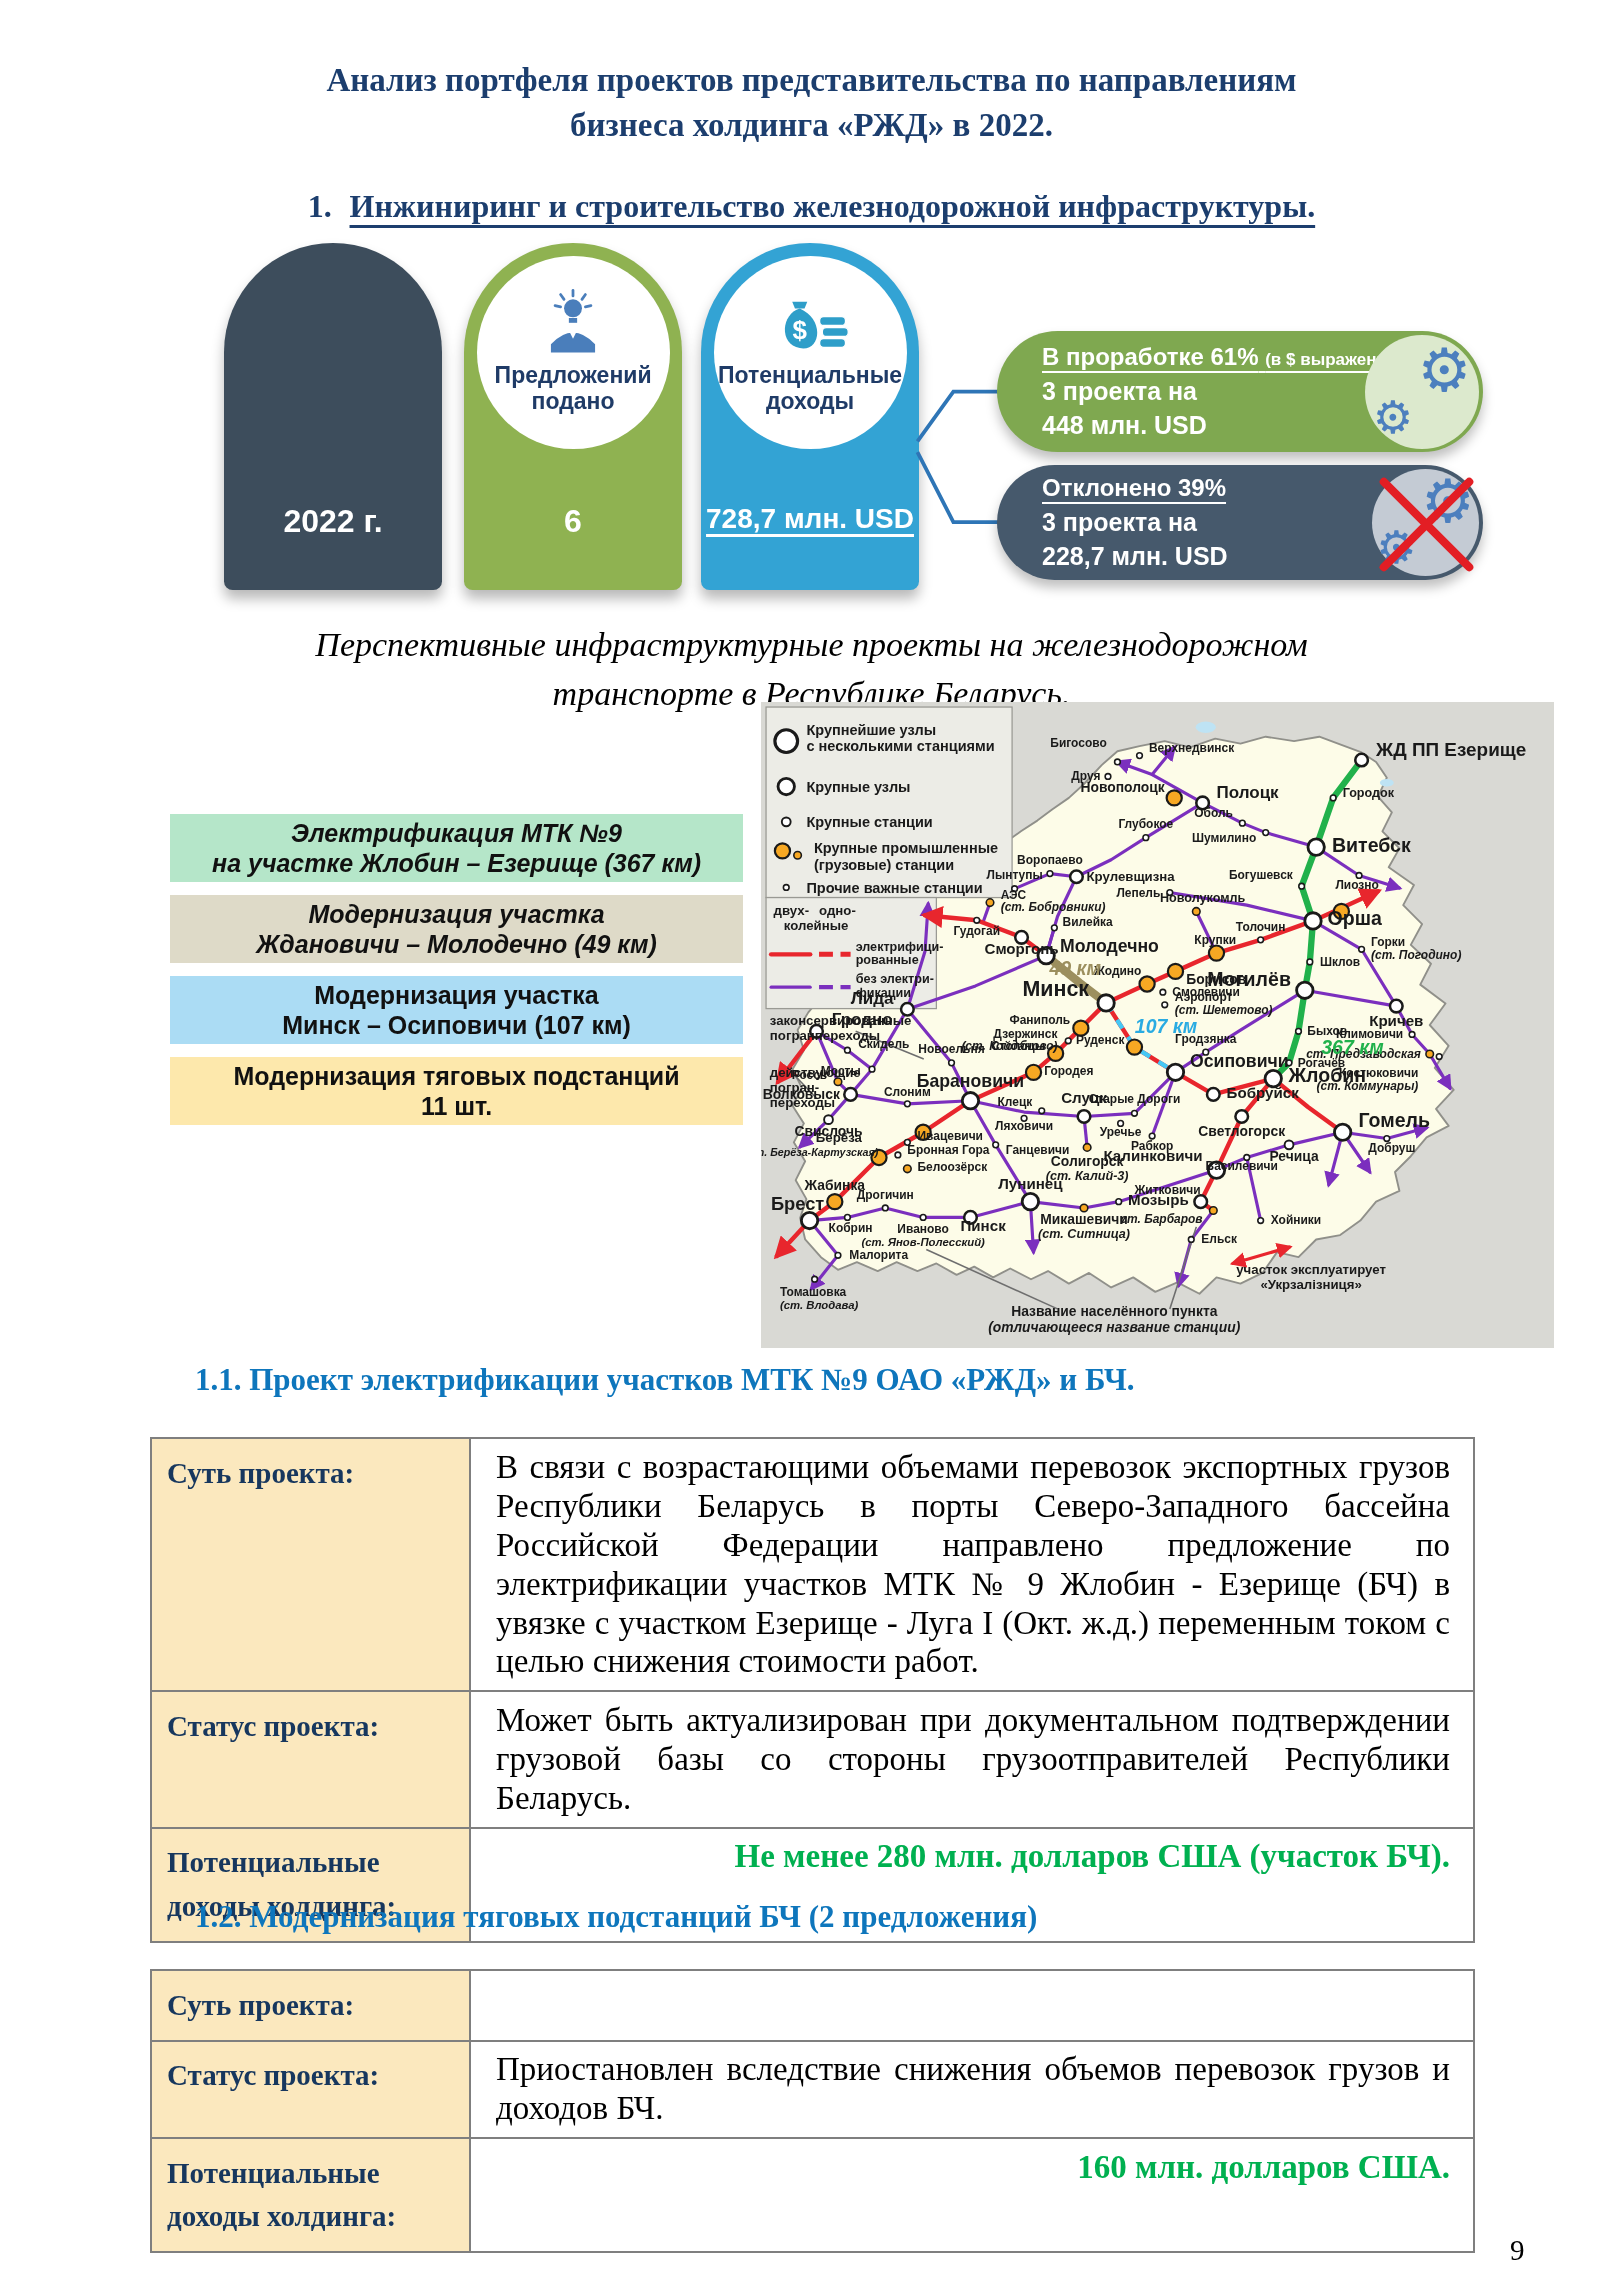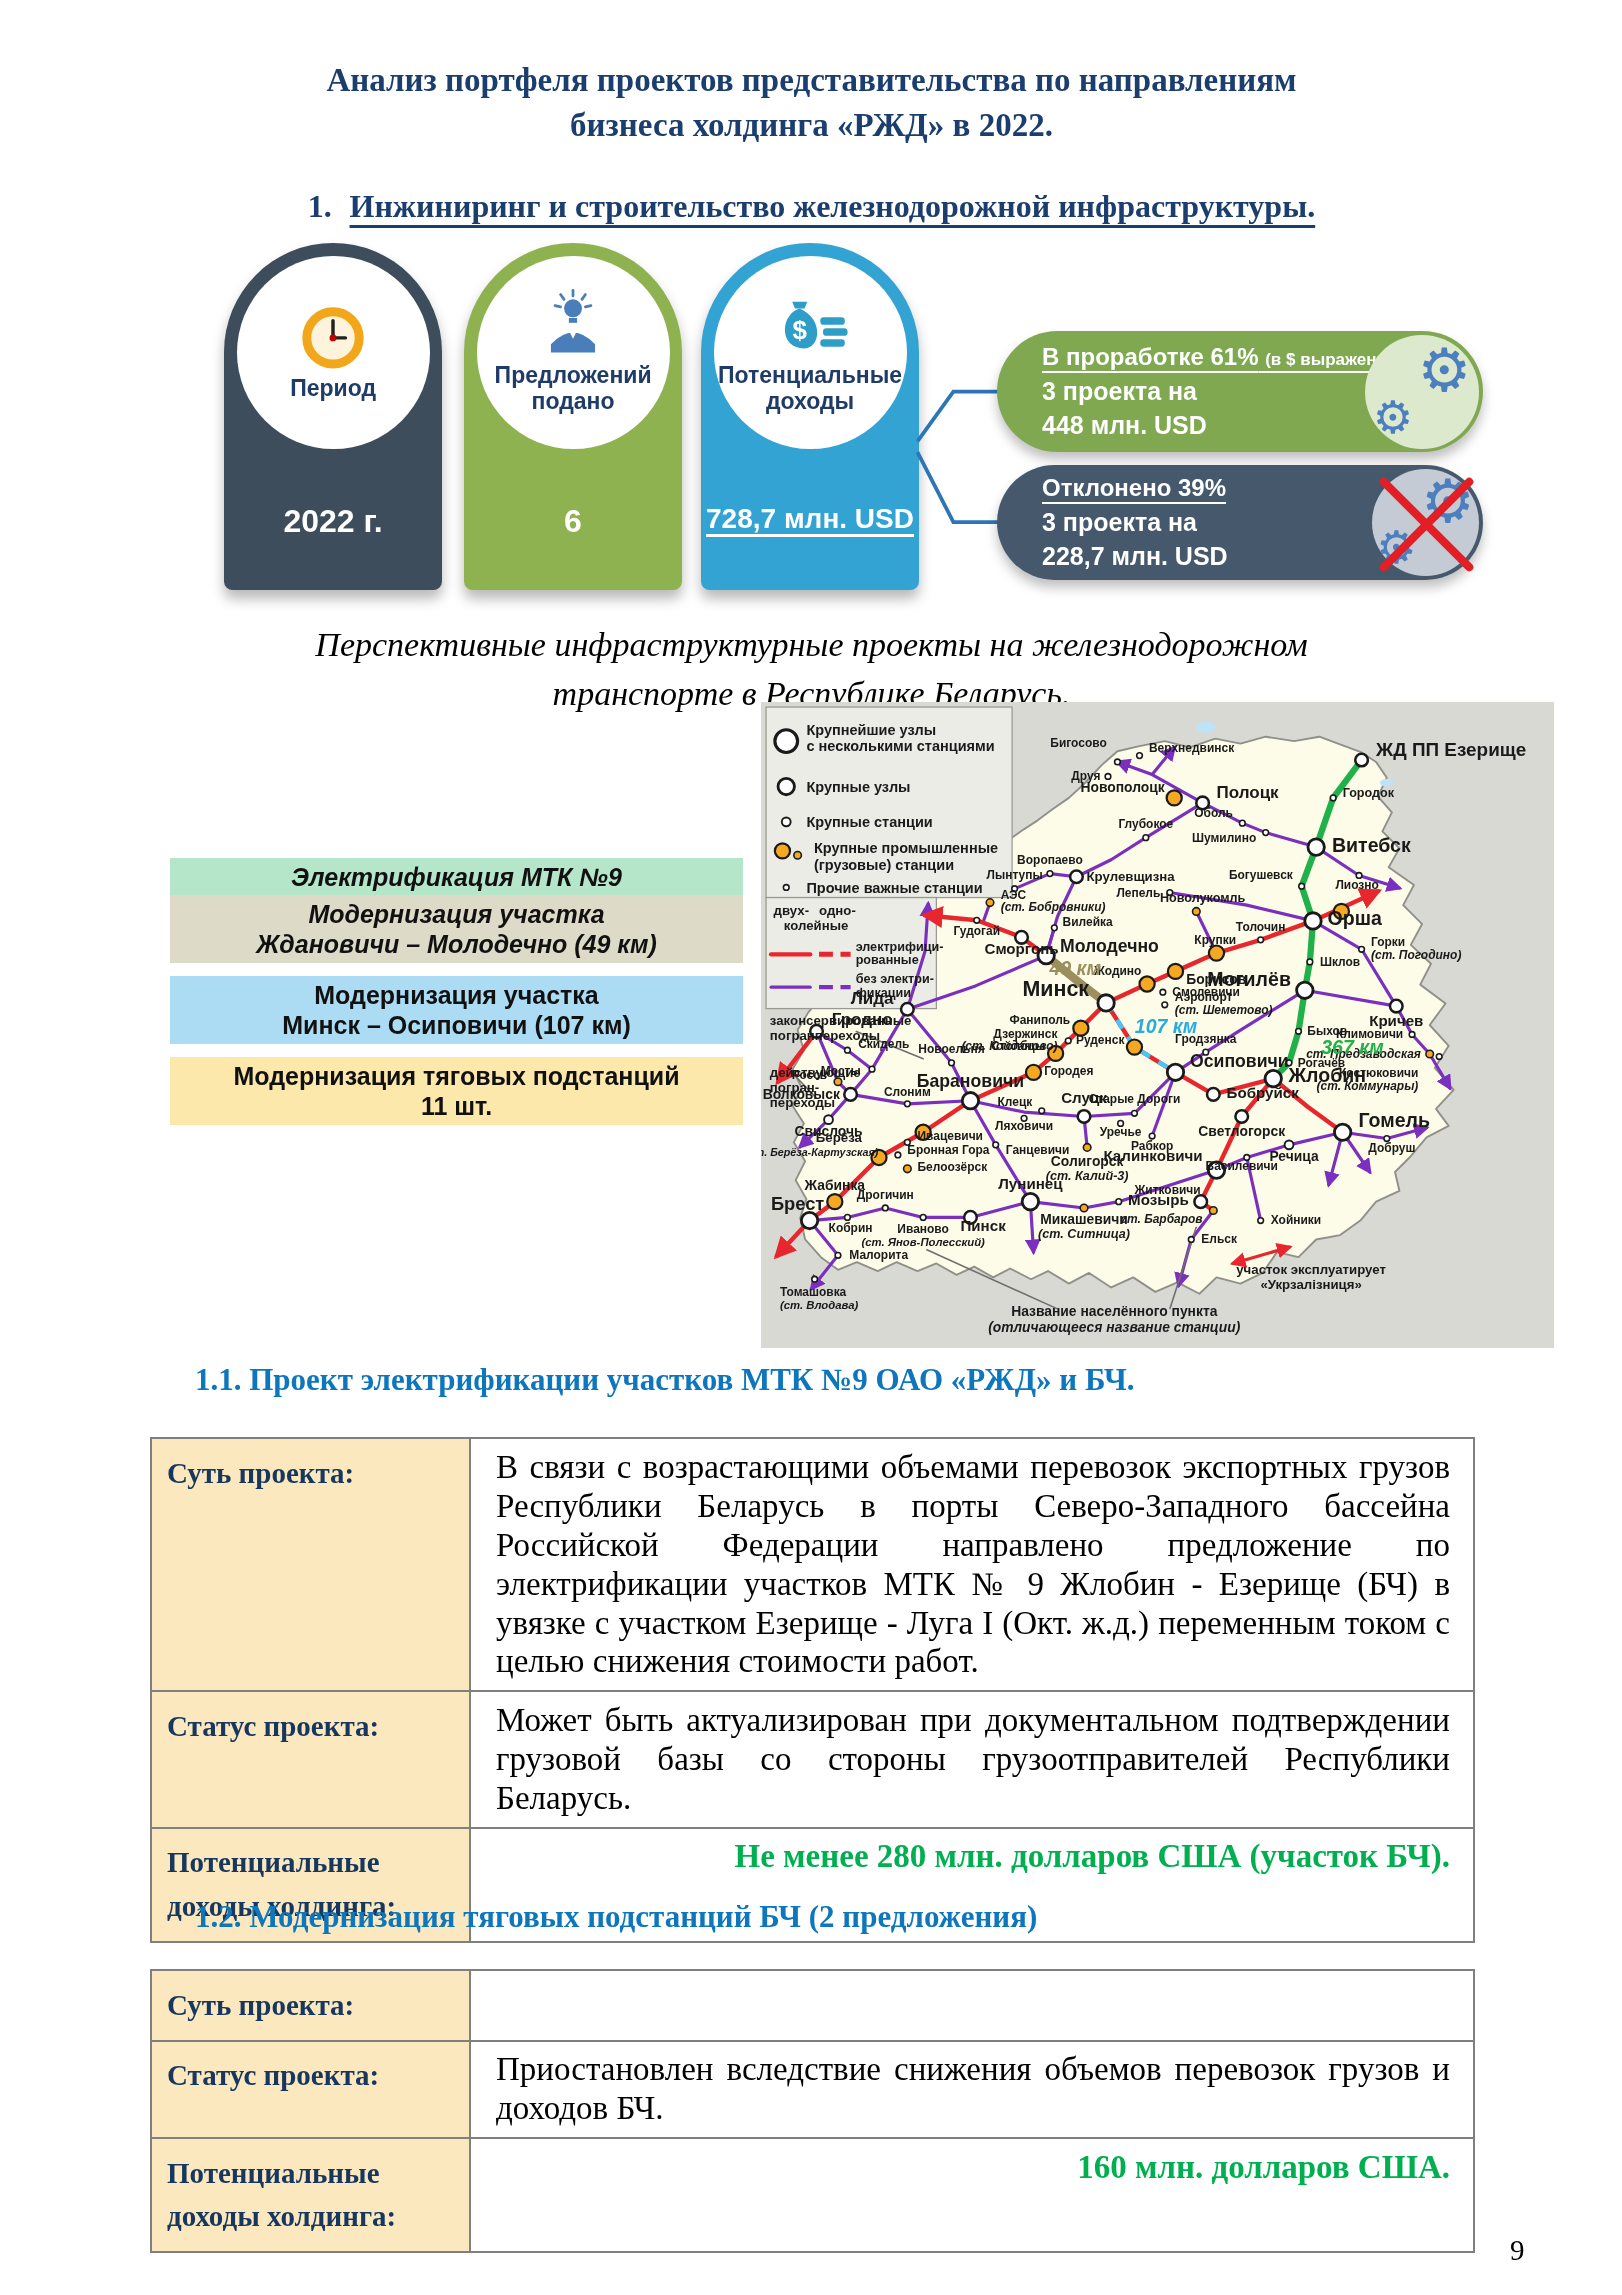--- a/index.html
+++ b/index.html
@@ -87,29 +87,20 @@
 <div class="abs doc-title">
   <div>Анализ портфеля проектов представительства по направлениям</div>
   <div>бизнеса холдинга «РЖД» в 2022.</div>
 </div>
 
 <div class="abs sec1">
   <span class="num">1.</span><span class="txt">Инжиниринг и строительство железнодорожной инфраструктуры.</span>
 </div>
 
 <div class="abs card" style="left:224px;top:243px;background:#3D4D5C;">
-  <div class="card-circle">
-    <svg width="76" height="69" viewBox="0 0 100 100">
-      <circle cx="50" cy="52" r="38" fill="#FEF4DC" stroke="#F2A71B" stroke-width="13"></circle>
-      <line x1="50" y1="52" x2="50" y2="27" stroke="#222" stroke-width="5" stroke-linecap="round"></line>
-      <line x1="50" y1="52" x2="68" y2="52" stroke="#222" stroke-width="5" stroke-linecap="round"></line>
-      <circle cx="50" cy="52" r="5" fill="#C00000"></circle>
-    </svg>
-    <div class="card-label">Период</div>
-  </div>
   <div class="card-value">2022 г.</div>
 </div>
 
 <div class="abs card" style="left:464px;top:243px;background:#8FB251;">
   <div class="card-circle">
     <svg width="76" height="69" viewBox="0 0 100 100">
       <g stroke="#4A7EBB" stroke-width="4" stroke-linecap="round">
         <line x1="50" y1="2" x2="50" y2="10"></line>
           <line x1="32" y1="8" x2="37" y2="15"></line>
         <line x1="68" y1="8" x2="63" y2="15"></line>
@@ -174,21 +165,21 @@
       </svg>
     </div>
   </div>
 </div>
 
 <div class="abs caption">
   <div>Перспективные инфраструктурные проекты на железнодорожном</div>
   <div>транспорте в Республике Беларусь.</div>
 </div>
 
-<div class="abs pbox it" style="top:814px;background:#B5E6C9;margin-top:44px;">
+<div class="abs pbox it" style="top:814px;background:#B5E6C9;">
   <div>Электрификация МТК №9</div>
   <div>на участке Жлобин – Езерище (367 км)</div>
 </div>
 <div class="abs pbox it" style="top:895px;background:#DEDAC8;">
   <div>Модернизация участка</div>
   <div>Ждановичи – Молодечно (49 км)</div>
 </div>
 <div class="abs pbox" style="top:976px;background:#ABDCF4;">
   <div>Модернизация участка</div>
   <div>Минск – Осиповичи (107 км)</div>

